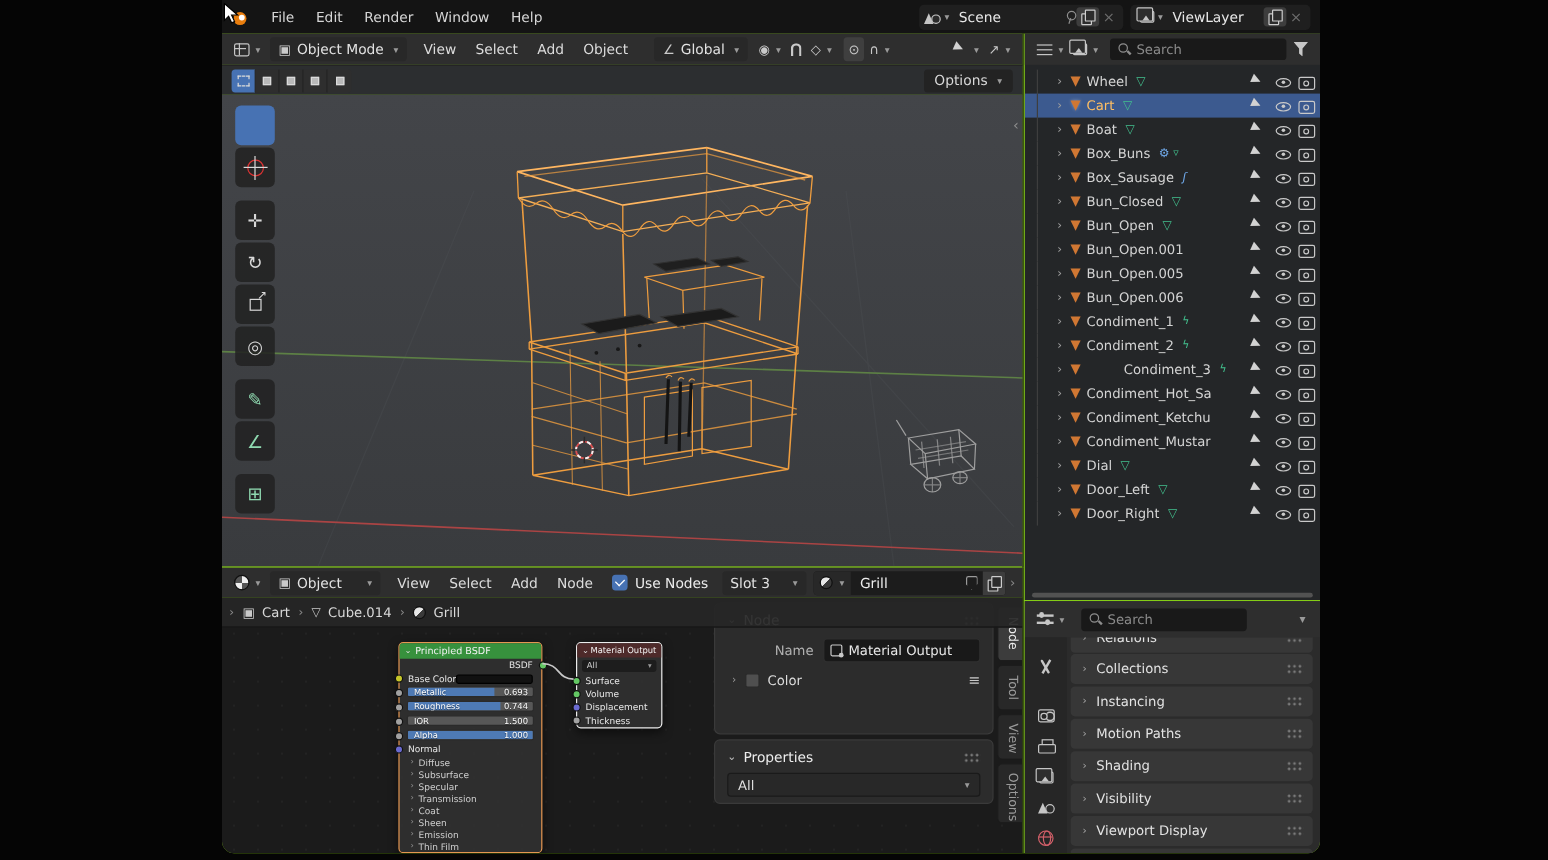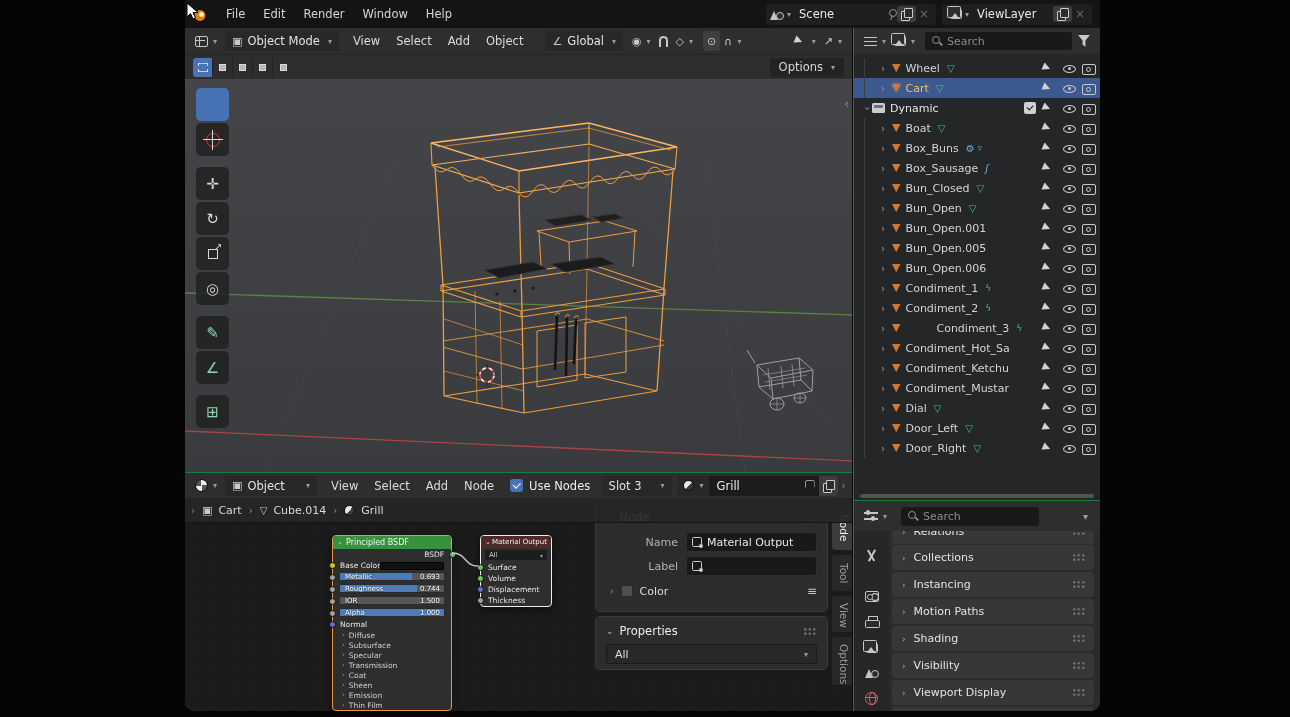--- a/index.html
+++ b/index.html
@@ -1,19 +1,19 @@
 <!DOCTYPE html>
 <html><head>
 <meta charset="utf-8">
 <style>
   html,body{margin:0;padding:0;background:#050505;width:1290px;height:717px;overflow:hidden;
     font-family:"DejaVu Sans","Liberation Sans",sans-serif;-webkit-font-smoothing:antialiased;}
   *{box-sizing:border-box;}
   #stage{position:relative;width:1290px;height:717px;background:#050505;}
-  #window{position:absolute;left:185px;top:0;width:915px;height:711px;background:#15803d;border-radius:0 0 10px 10px;overflow:hidden;}
+  #window{position:absolute;left:185px;top:0;width:915px;height:711px;background:#84cc16;border-radius:0 0 10px 10px;overflow:hidden;}
 
   
   #topbar{position:absolute;left:0;top:0;width:915px;height:28px;background:#141414;display:flex;align-items:center;padding:0 6px;}
   #topbar .menu{color:#d6d6d6;font-size:11.5px;margin:0 9px;cursor:default;}
   #tabs{display:flex;align-items:flex-end;height:28px;margin-left:22px;}
   .wstab{font-size:11.5px;color:#8f8f8f;background:#1d1d1d;padding:4px 12px 5px;border-radius:5px 5px 0 0;margin-right:2px;white-space:nowrap;}
   .wstab.active{background:#3c3c3c;color:#fdfdfd;}
   .idwidget{display:flex;align-items:center;height:21px;background:#1f1f1f;border-radius:4px;padding:0 4px;margin-left:6px;}
   .idwidget .nm{color:#e8e8e8;font-size:11.5px;margin:0 8px;flex:1;}
   .chev{color:#9a9a9a;font-size:8px;margin-left:3px;}
@@ -473,38 +473,20 @@
             <span class="rc" style="right: 45px;">
               <span class="i-pointerc"></span>
             </span>
             <span class="rc" style="right: 24px;">
               <span class="i-eye"></span>
             </span>
             <span class="rc" style="right: 4px;">
               <span class="i-camc"></span>
             </span>
           </div>
-          <div class="o-row coll" style="padding-left: 8px;">
-            <span class="exp open">›</span>
-            <span class="i-coll"></span>
-            <span class="lbl" style="max-width: 118px;">Dynamic</span>
-            <span class="badges"></span>
-            <span class="rc" style="right: 64px;">
-              <span class="i-check"></span>
-            </span>
-            <span class="rc" style="right: 45px;">
-              <span class="i-pointerc"></span>
-            </span>
-            <span class="rc" style="right: 24px;">
-              <span class="i-eye"></span>
-            </span>
-            <span class="rc" style="right: 4px;">
-              <span class="i-camc"></span>
-            </span>
-          </div>
           <div class="o-row" style="padding-left: 24px;">
             <span class="guide"></span>
             <span class="exp">›</span>
             <span class="obj-tri" style="margin-left: 4px;">▼</span>
             <span class="lbl" style="max-width: 118px;">Boat</span>
             <span class="badges">
               <span class="b-mesh">▽</span>
             </span>
             <span class="rc" style="right: 45px;">
               <span class="i-pointerc"></span>
@@ -973,27 +955,20 @@
               <span>Node</span>
               <span class="dots"></span>
             </div>
           <div class="np-row">
             <span class="fl">Name</span>
             <span class="np-field">
                 <span class="i-nodeico"></span>
                 <span>Material Output</span>
               </span>
           </div>
-          <div class="np-row">
-            <span class="fl">Label</span>
-            <span class="np-field">
-                <span class="i-nodeico"></span>
-                <span></span>
-              </span>
-          </div>
           <div class="np-color">
             <span class="a">›</span>
             <span class="cb-gray"></span>
             <span>Color</span>
             <span class="list">≡</span>
           </div>
         </div>
         <div class="npanel" id="np-props">
           <div class="np-head">
               <span class="a">⌄</span>

